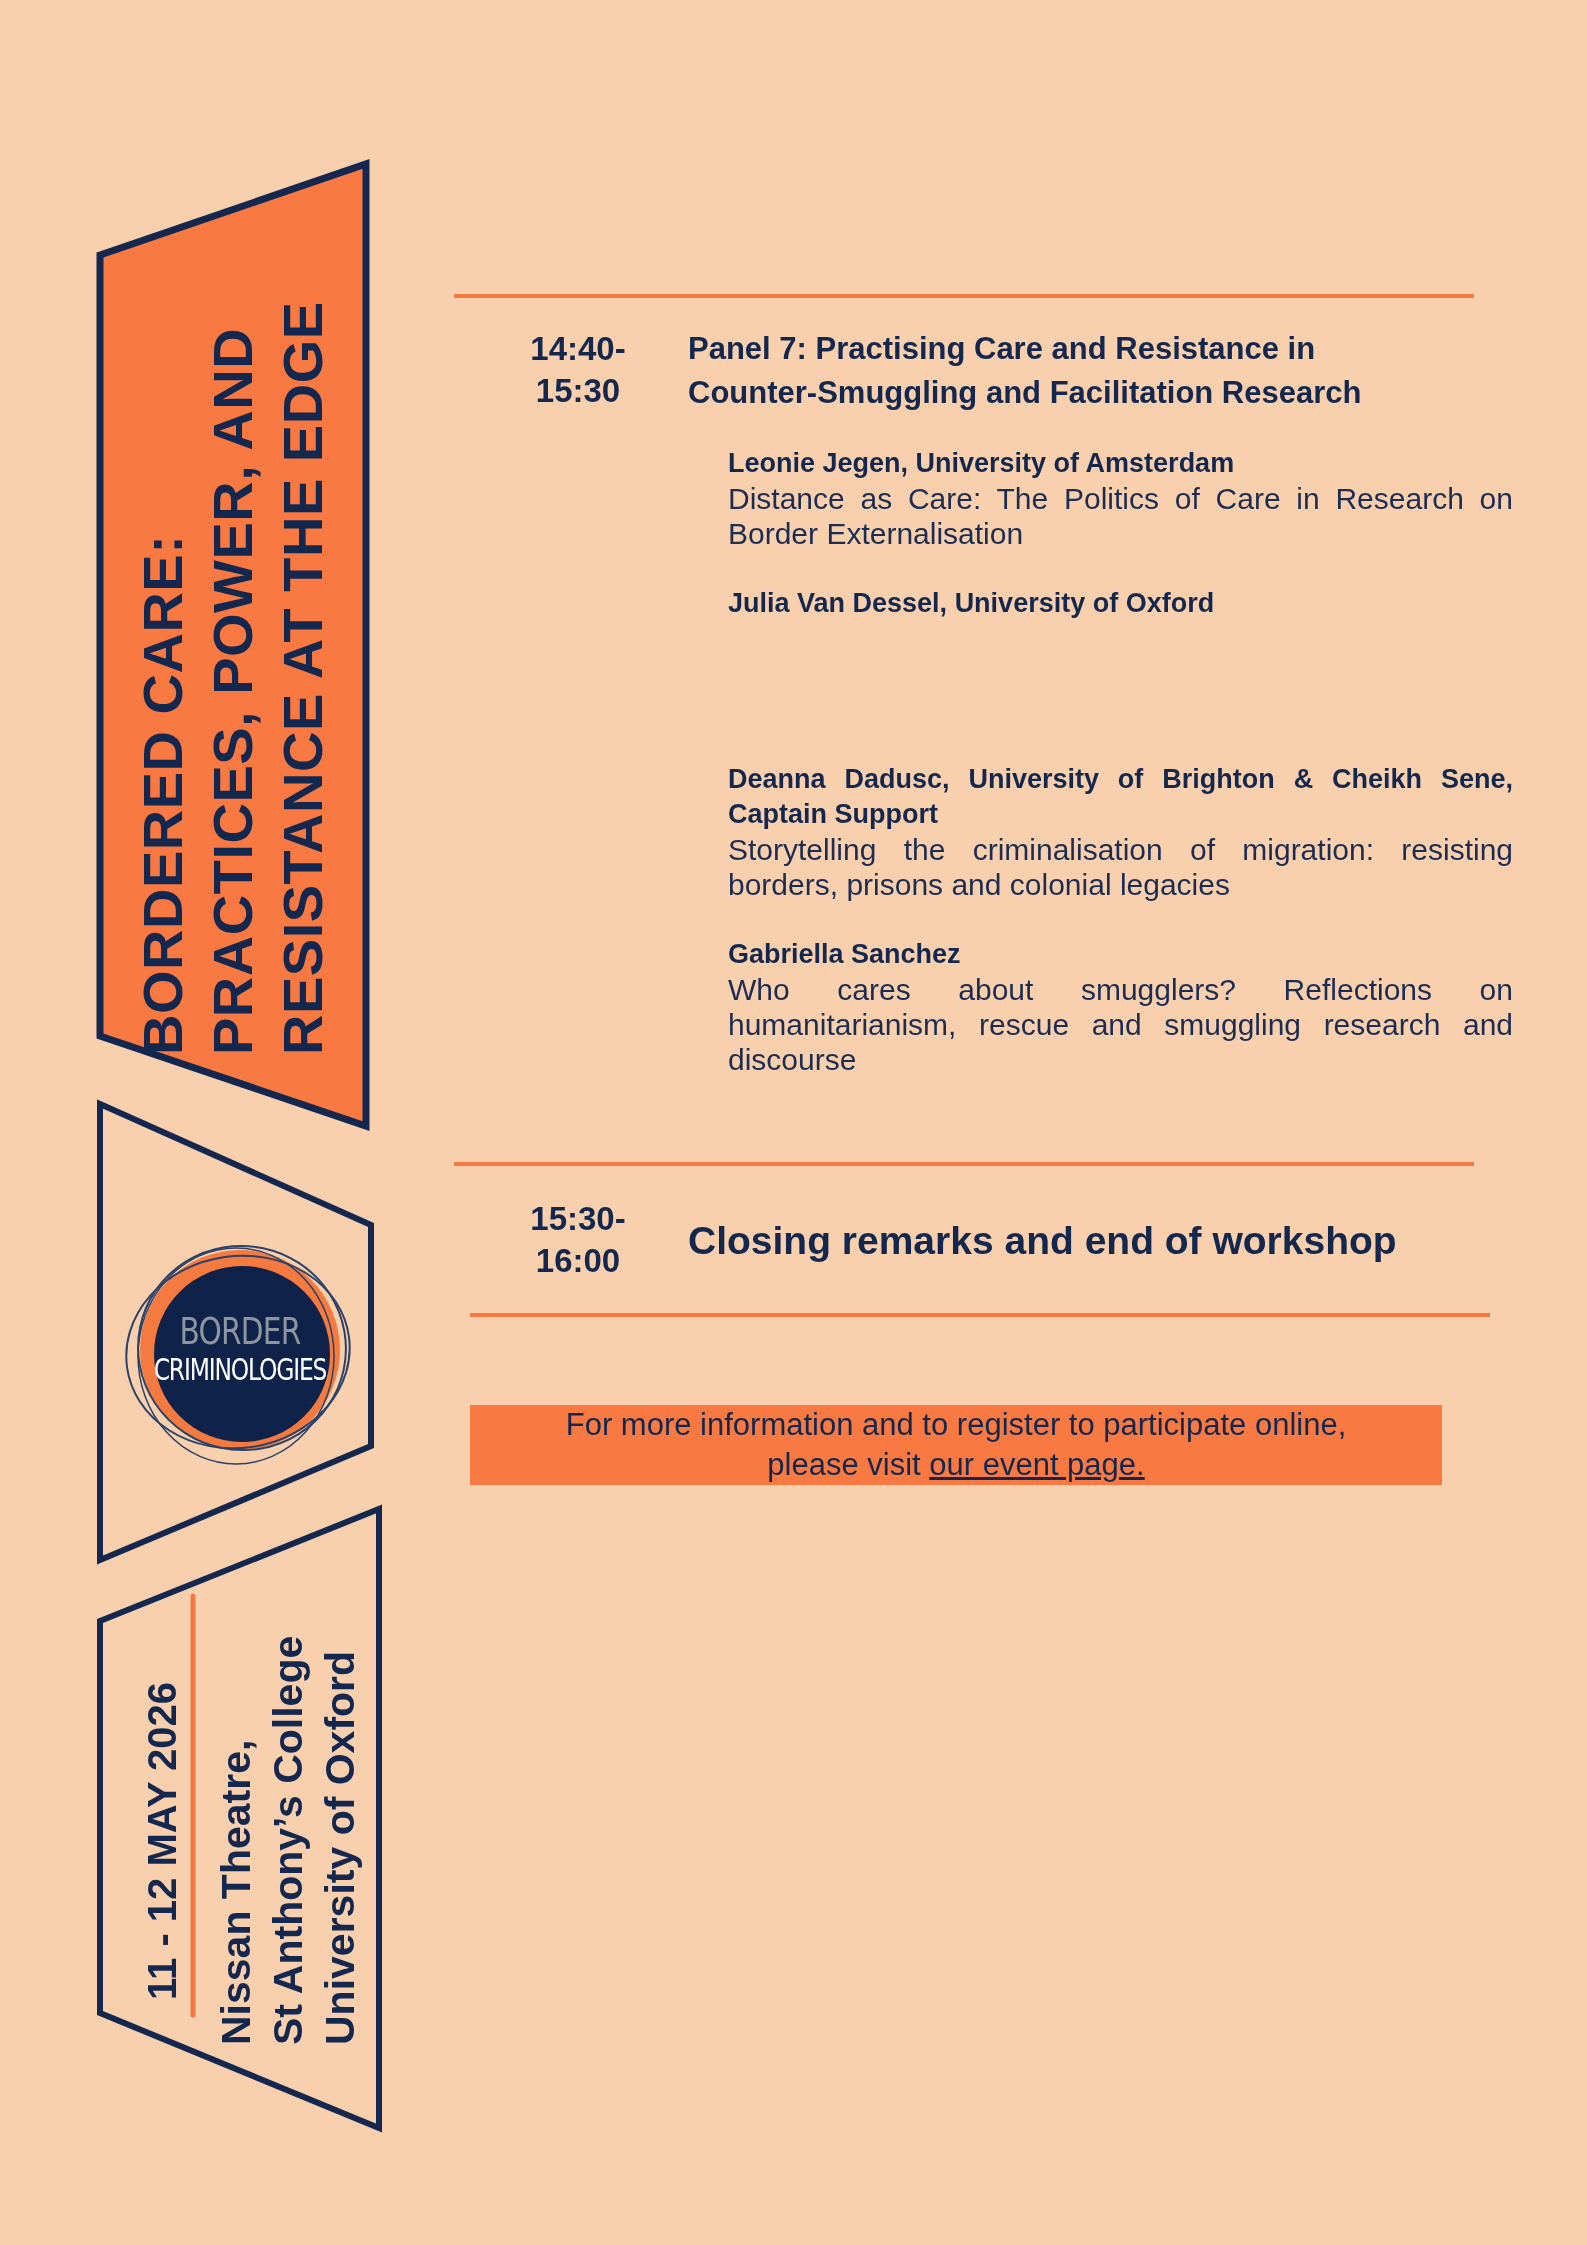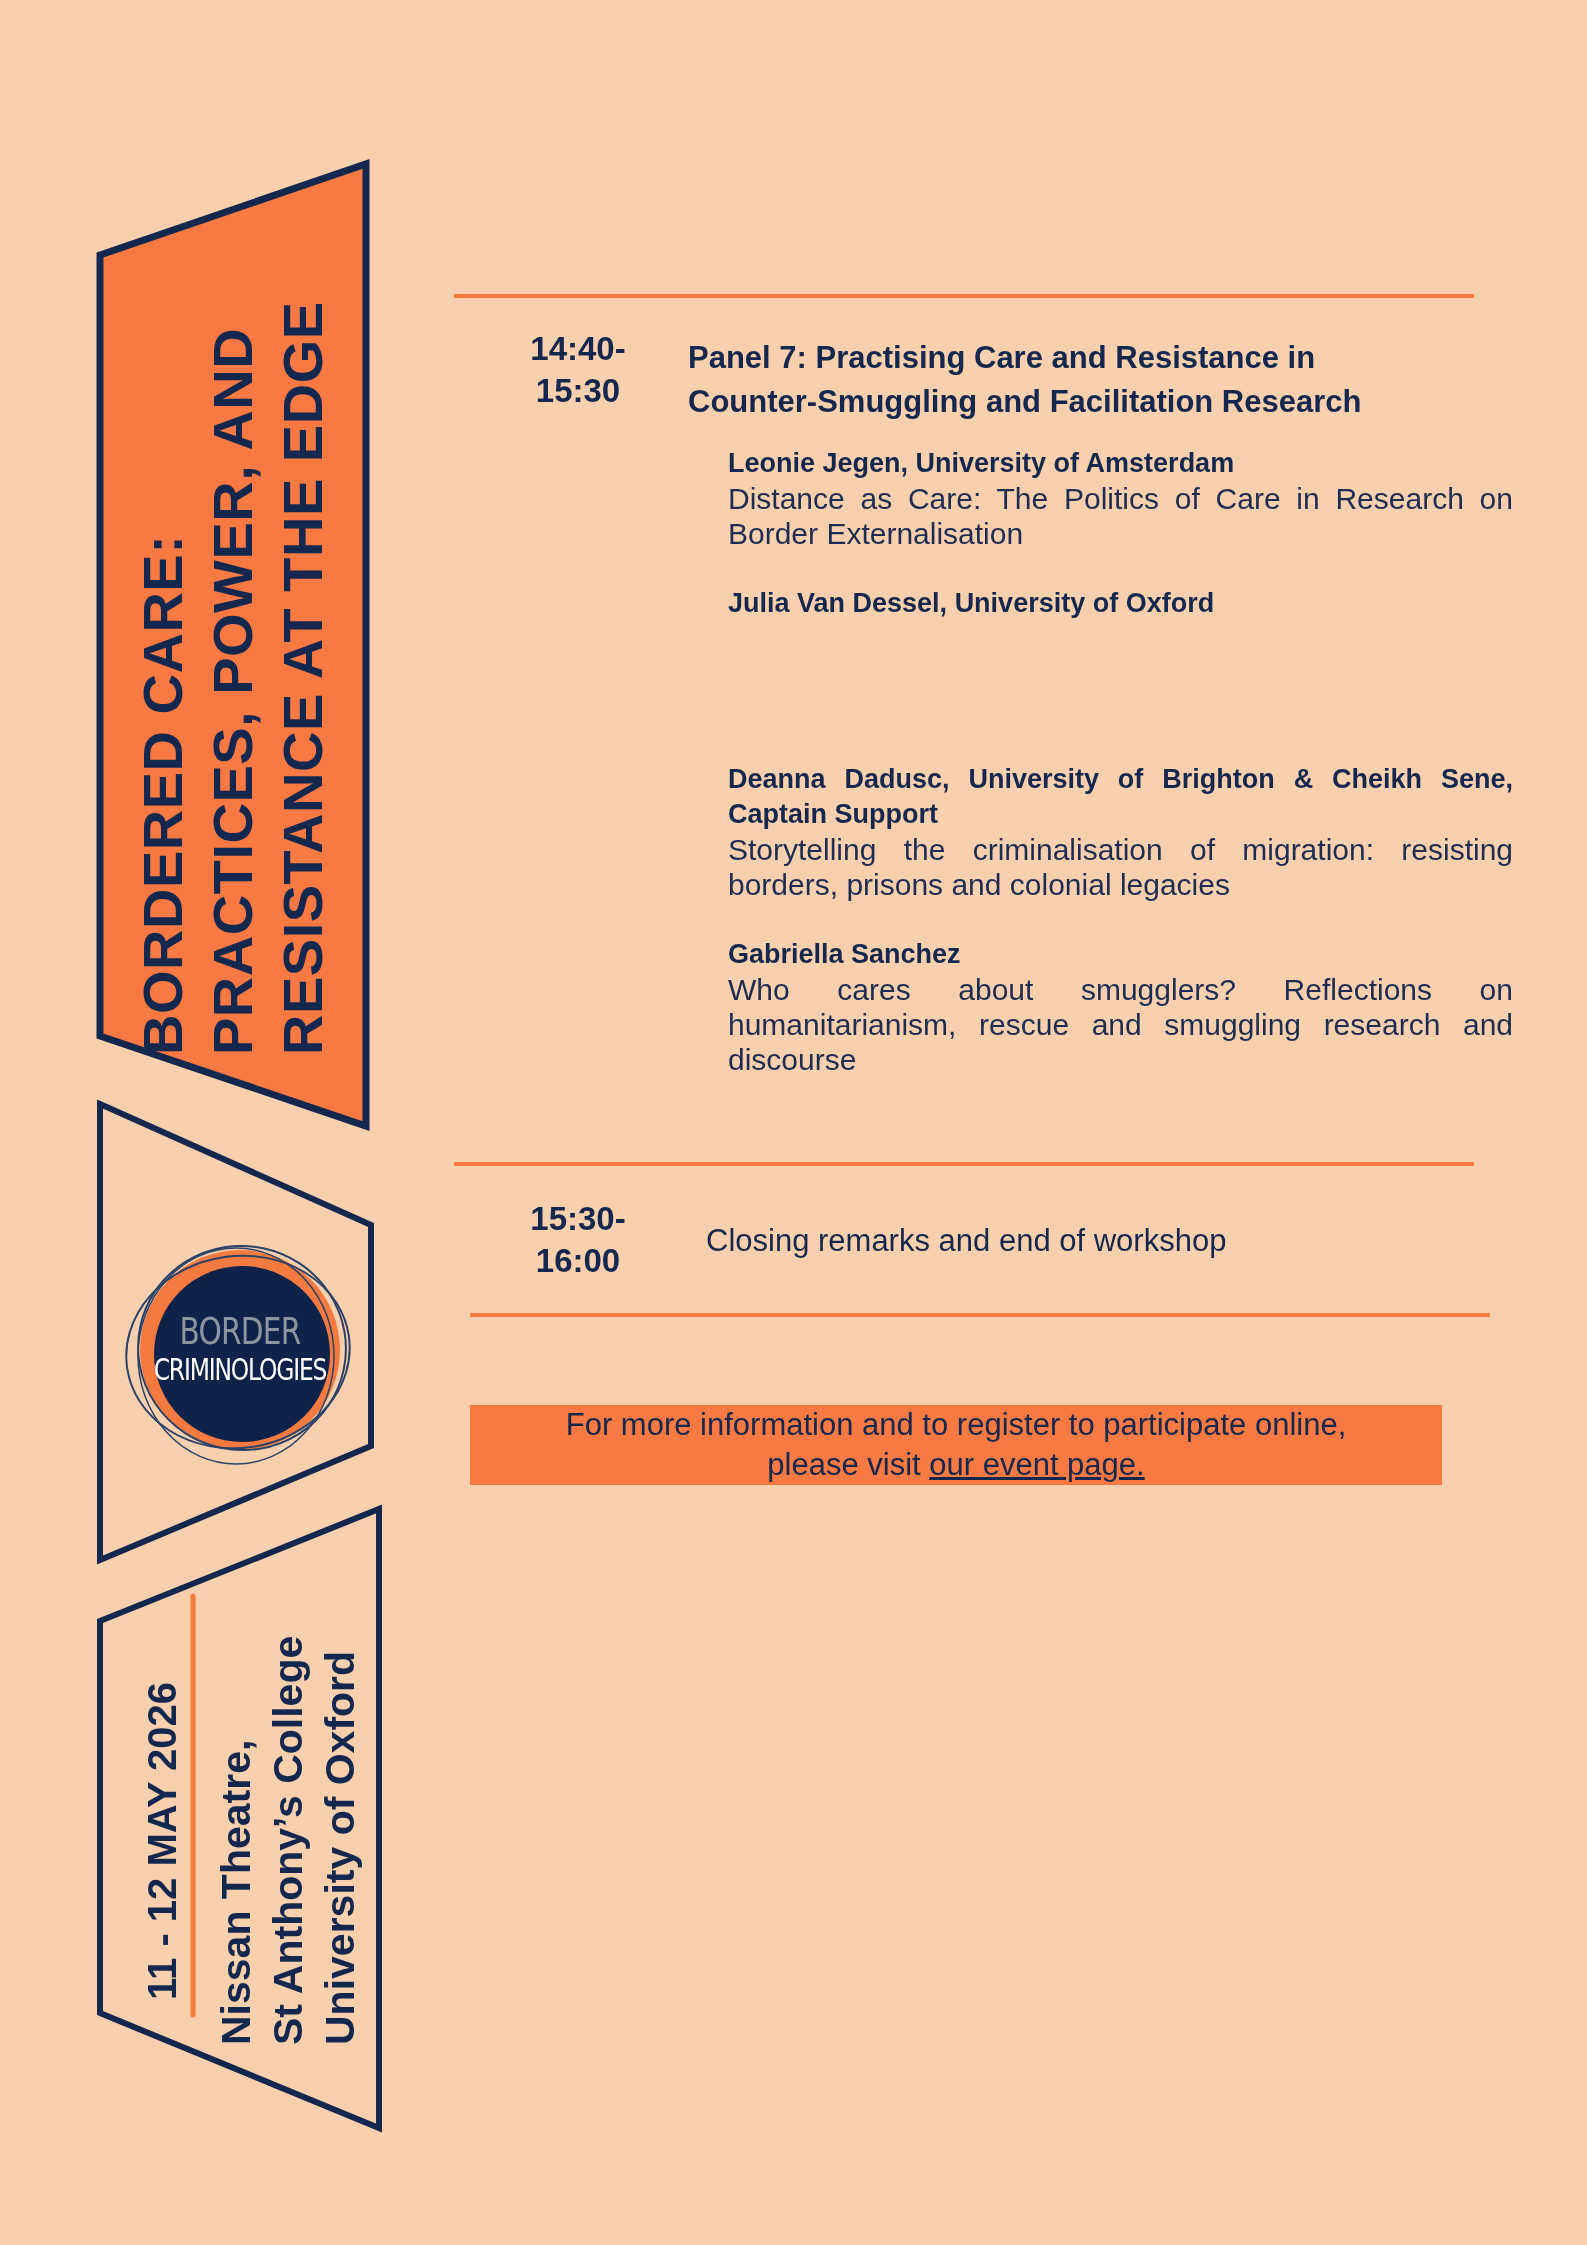--- a/index.html
+++ b/index.html
@@ -9,21 +9,21 @@
   .title-line{font-size:56px;line-height:70px;letter-spacing:0.5px;}
   .logo{position:absolute;left:120px;top:1230px;width:240px;height:240px;}
   .logo-text1{position:absolute;left:0;width:100%;top:80px;text-align:center;color:#8d959f;font-size:37px;font-family:"DejaVu Sans",sans-serif;letter-spacing:-1px;transform:scaleX(0.8);}
   .logo-text2{position:absolute;left:0;width:100%;top:122px;text-align:center;color:#ffffff;font-size:30px;font-family:"DejaVu Sans",sans-serif;letter-spacing:-1.5px;transform:scaleX(0.78);}
   .hr{position:absolute;height:4px;background:#f47a3f;}
   .time{position:absolute;font-weight:bold;font-size:33px;line-height:42px;text-align:center;width:140px;color:#14284f;}
   .panel-title{position:absolute;left:688px;width:790px;font-weight:bold;font-size:31px;line-height:44px;color:#14284f;}
   .speaker{position:absolute;left:688px;width:785px;margin-left:40px;}
   .speaker .name{font-weight:bold;font-size:27px;line-height:35px;text-align:justify;}
   .speaker .talk{font-size:30px;line-height:35px;text-align:justify;color:#1c2c52;}
-  .closing{position:absolute;left:706px;top:1221px;font-weight:normal;font-size:31px;line-height:40px;}
+  .closing{position:absolute;left:688px;top:1221px;font-weight:bold;font-size:39px;line-height:40px;}
   .info{position:absolute;left:470px;top:1405px;width:972px;height:80px;background:#f87941;text-align:center;font-size:31px;line-height:40px;color:#14284f;}
   .info a{color:#14284f;text-decoration:underline;}
 </style>
 </head>
 <body>
 
 <svg class="shapes" width="420" height="2245" viewBox="0 0 420 2245">
   <polygon points="100,255 366,164 366,1126 100,1036" fill="#f87941" stroke="#14284f" stroke-width="7" stroke-linejoin="miter"></polygon>
   <polygon points="100,1104 371,1225 371,1446 100,1560" fill="none" stroke="#14284f" stroke-width="6"></polygon>
   <polygon points="100,1621 379,1509 379,2128 100,2013" fill="none" stroke="#14284f" stroke-width="6"></polygon>
@@ -54,21 +54,21 @@
   <div>St Anthony’s College</div>
   <div>University of Oxford</div>
 </div>
 
 <div class="hr" style="left:454px;top:294px;width:1020px;"></div>
 
 <div class="time" style="left:508px;top:328px;">
   <div>14:40-</div>
   <div>15:30</div>
 </div>
-<div class="panel-title" style="top:336px;">
+<div class="panel-title" style="top:327px;">
   <div>Panel 7: Practising Care and Resistance in</div>
   <div>Counter-Smuggling and Facilitation Research</div>
 </div>
 
 <div class="speaker" style="top:446px;">
   <div class="name">Leonie Jegen, University of Amsterdam</div>
   <div class="talk">Distance as Care: The Politics of Care in Research on Border Externalisation</div>
 </div>
 <div class="speaker" style="top:586px;">
   <div class="name">Julia Van Dessel, University of Oxford</div>

